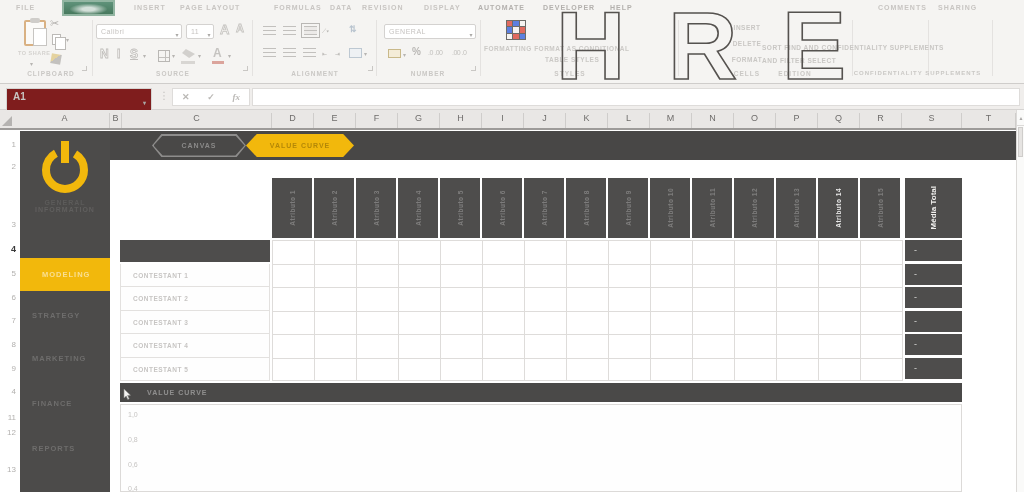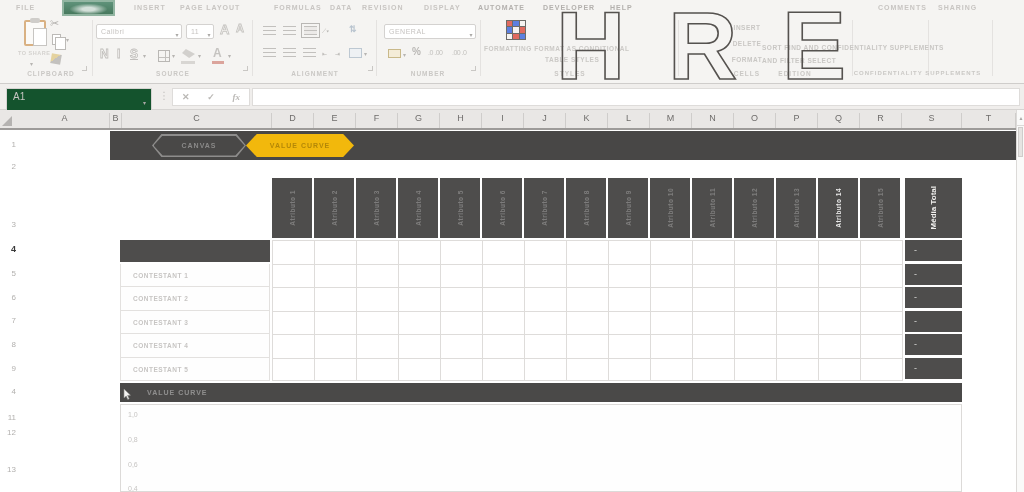--- a/index.html
+++ b/index.html
@@ -52,21 +52,21 @@
 
   .cf-ic { position:absolute; left:506px; top:20px; width:20px; height:20px; border:1px solid #6d6b68; display:grid; grid-template:repeat(3,1fr)/repeat(3,1fr); gap:1px; background:#6d6b68; }
   .cf-ic i { display:block; }
   .styles-line { position:absolute; font-size:6.5px; font-weight:bold; letter-spacing:.5px; color:#cbc9c6; white-space:nowrap; }
   .cells-item { position:absolute; left:712px; width:70px; text-align:center; font-size:6.5px; font-weight:bold; letter-spacing:.5px; color:#c9c7c4; }
   .edition-line { position:absolute; font-size:6.5px; font-weight:bold; letter-spacing:.5px; color:#c9c7c4; white-space:nowrap; }
   .watermark { position:absolute; left:0; top:0; width:1024px; height:84px; pointer-events:none; }
 
   
   .fbar { position:absolute; left:0; top:84px; width:1024px; height:26px; background:#f0eeec; border-bottom:1px solid #d6d4d2; }
-  .namebox { position:absolute; left:6px; top:4px; width:146px; height:36px; background:#14532d; border:1px solid #d6d4d2; font-size:10px; font-weight:normal; color:#c7c5c2; line-height:16px; padding-left:6px; }
+  .namebox { position:absolute; left:6px; top:4px; width:146px; height:36px; background:#7f1d1d; border:1px solid #d6d4d2; font-size:10px; font-weight:bold; color:#c7c5c2; line-height:16px; padding-left:6px; }
   .namebox .arr { position:absolute; right:5px; top:6px; font-size:6px; color:#a9a7a4; }
   .fdots { position:absolute; left:159px; top:6px; font-size:10px; color:#c3c1be; letter-spacing:0; }
   .fbtns { position:absolute; left:172px; top:4px; width:78px; height:18px; background:#fff; border:1px solid #dedcda; display:flex; align-items:center; justify-content:space-around; }
   .fbtns span { font-size:9px; color:#bab8b5; font-weight:bold; }
   .fbtns .fx { font-style:italic; font-family:"Liberation Serif", serif; }
   .finput { position:absolute; left:252px; top:4px; width:768px; height:18px; background:#fff; border:1px solid #dedcda; }
 
   
   .colhdr { position:absolute; left:0; top:110px; width:1024px; height:20px; background:#e9e7e5; border-bottom:2px solid #9d9b99; }
   .colhdr .corner { position:absolute; left:2px; top:6px; width:0; height:0; border-left:10px solid transparent; border-bottom:10px solid #b5b3b1; }
@@ -291,20 +291,35 @@
     <span class="rowlab" style="top:139px">5</span>
     <span class="rowlab" style="top:163px">6</span>
     <span class="rowlab" style="top:186px">7</span>
     <span class="rowlab" style="top:210px">8</span>
     <span class="rowlab" style="top:234px">9</span>
     <span class="rowlab" style="top:257px">4</span>
     <span class="rowlab" style="top:283px">11</span>
     <span class="rowlab" style="top:298px">12</span>
     <span class="rowlab" style="top:335px">13</span>
 
+    <div class="sidebar">
+      <svg class="power" width="54" height="56" viewBox="0 0 54 56">
+        <circle cx="27" cy="31" r="19" fill="none" stroke="#f2b80c" stroke-width="8" stroke-dasharray="79.5 20 119.4"></circle>
+        <rect x="23" y="2" width="8" height="22" fill="#f2b80c"></rect>
+      </svg>
+      <div class="sb-info">
+        <div class="l1">GENERAL</div>
+        <div class="l2">INFORMATION</div>
+      </div>
+      <div class="sb-item active" style="top:127px">MODELING</div>
+      <div class="sb-item" style="top:180px">STRATEGY</div>
+      <div class="sb-item" style="top:223px">MARKETING</div>
+      <div class="sb-item" style="top:268px">FINANCE</div>
+      <div class="sb-item" style="top:313px">REPORTS</div>
+    </div>
 
     <div class="tabband">
       <div class="hextab hex-canvas">
         <div class="inner">
             <span>CANVAS</span>
           </div>
       </div>
       <div class="hextab hex-vc">
         <div class="inner">
             <span>VALUE CURVE</span>

